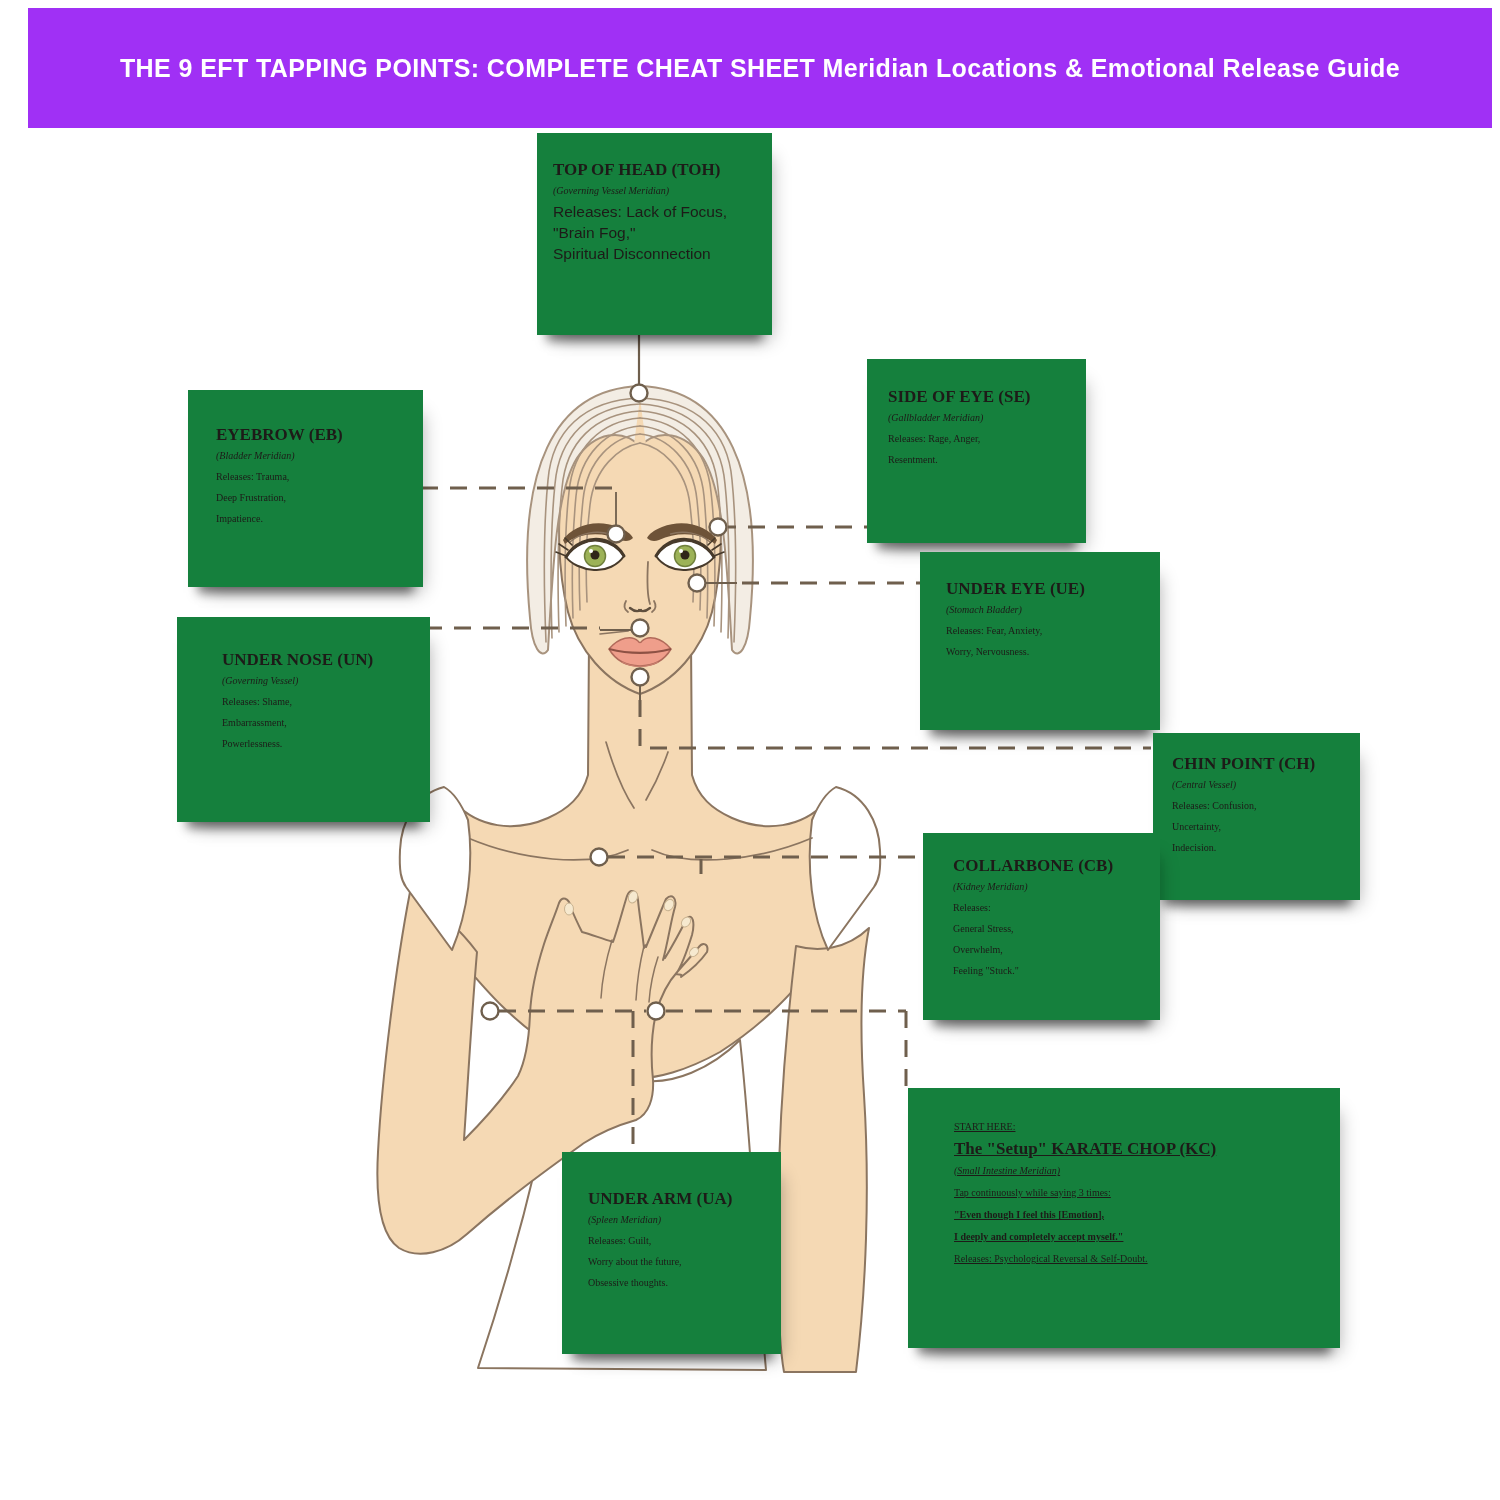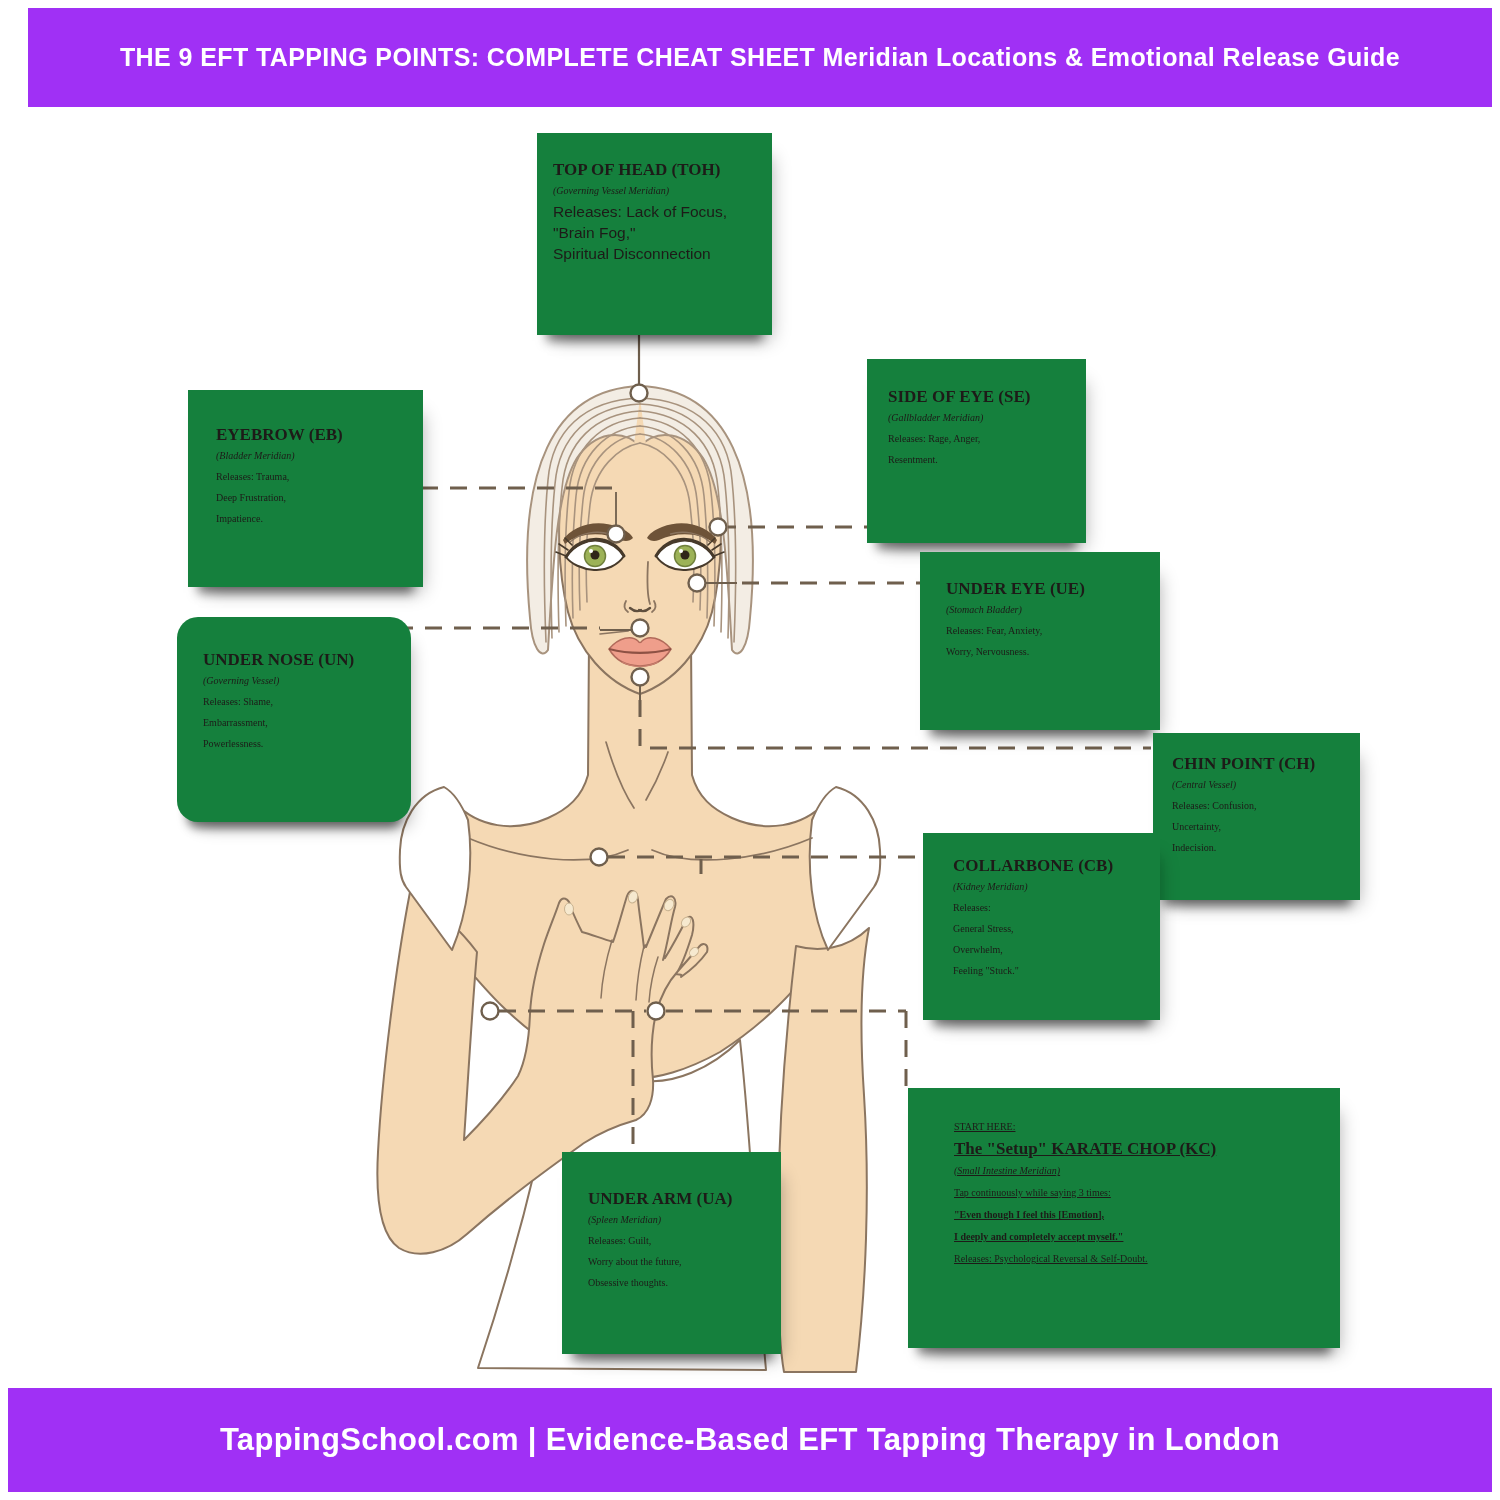--- a/index.html
+++ b/index.html
@@ -1,38 +1,38 @@
 <!DOCTYPE html>
 <html><head>
 <meta charset="utf-8">
 <style>
   html,body{margin:0;padding:0;background:#ffffff;}
   .canvas{position:relative;width:1500px;height:1500px;background:#ffffff;overflow:hidden;
           font-family:"Liberation Serif",serif;}
   .band{position:absolute;left:8px;right:8px;background:#A030F5;display:flex;
         align-items:center;justify-content:center;z-index:3;}
-  .band-top{top:8px;height:99px;margin-left:20px;}
+  .band-top{top:8px;height:120px;margin-left:20px;}
   .band-bottom{bottom:8px;height:104px;}
   .band h1{margin:0;color:#ffffff;font-family:"Liberation Sans",sans-serif;
            font-weight:bold;font-size:25px;letter-spacing:.4px;}
   .band .foot{margin:0;color:#ffffff;font-family:"Liberation Sans",sans-serif;
            font-weight:bold;font-size:31px;letter-spacing:.3px;}
   svg.fig{position:absolute;left:0;top:0;z-index:1;}
   .box{position:absolute;background:#15803d;color:#1D1B18;z-index:2;
        box-shadow:0 16px 10px -10px rgba(0,0,0,.5), 9px 14px 18px -10px rgba(0,0,0,.32);}
   .box p{margin:0;font-size:10px;line-height:21px;}
   .box .t{font-weight:bold;font-size:17px;}
   .box .m{font-style:italic;}
   .box .b{font-weight:bold;}
   .box .sans{font-family:"Liberation Sans",sans-serif;font-size:15.5px;}
   #box-toh{left:537px;top:133px;width:211px;height:176px;padding:26px 8px 0 16px;}
   #box-eb {left:188px;top:390px;width:201px;height:163px;padding:34px 6px 0 28px;}
   #box-se {left:847px;top:359px;width:192px;height:157px;padding:27px 6px 0 21px;margin-left:20px;}
   #box-ue {left:920px;top:552px;width:204px;height:152px;padding:26px 10px 0 26px;}
-  #box-un {left:177px;top:617px;width:202px;height:173px;padding:32px 6px 0 26px;border-radius:21px;}
+  #box-un {left:177px;top:617px;width:202px;height:173px;padding:32px 6px 0 45px;}
   #box-ch {left:1153px;top:733px;width:182px;height:147px;padding:20px 6px 0 19px;}
   #box-cb {left:923px;top:833px;width:201px;height:165px;padding:22px 6px 0 30px;}
   #box-ua {left:562px;top:1152px;width:187px;height:166px;padding:36px 6px 0 26px;}
   #box-kc {left:908px;top:1088px;width:386px;height:232px;padding:28px 0 0 46px;text-decoration:underline;}
   #box-kc p{line-height:22px;}
 </style>
 </head>
 <body>
 
 <div class="canvas">
@@ -239,17 +239,14 @@
   <div class="box" id="box-kc">
     <p class="l">START HERE:</p>
     <p class="t">The "Setup" KARATE CHOP (KC)</p>
     <p class="m">(Small Intestine Meridian)</p>
     <p class="l">Tap continuously while saying 3 times:</p>
     <p class="l b">"Even though I feel this [Emotion],</p>
     <p class="l b">I deeply and completely accept myself."</p>
     <p class="l">Releases: Psychological Reversal &amp; Self-Doubt.</p>
   </div>
 
-  <div class="band band-bottom">
-    <p class="foot">TappingSchool.com | Evidence-Based EFT Tapping Therapy in London</p>
-  </div>
 
 </div>
 
 </body></html>

